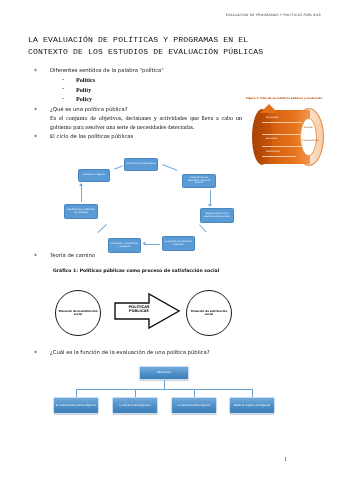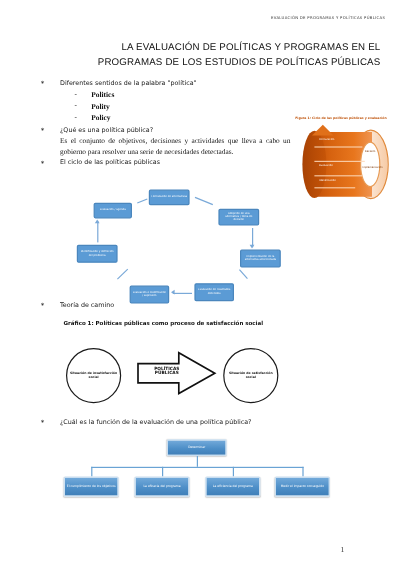--- a/index.html
+++ b/index.html
@@ -27,22 +27,22 @@
     font-size: 3.2px;
     letter-spacing: 0.25px;
     color: #3a3a3a;
     white-space: nowrap;
   }
 
   
   .title-block {
     position: absolute;
     top: 34px; left: 28px; right: 22px;
-    text-align: right;
-    font-family: Liberation Sans, sans-serif;
+    text-align: left;
+    font-family: Liberation Mono, monospace;
     font-size: 8.1px;
     line-height: 11.5px;
     letter-spacing: 0.15px;
     color: #111;
   }
   .title-block div { white-space: nowrap; }
 
   
   .outline {
     position: absolute;
@@ -261,21 +261,21 @@
 </style>
 </head>
 <body>
 
 <div class="page">
 
   <div class="doc-header">EVALUACIÓN DE PROGRAMAS Y POLÍTICAS PÚBLICAS</div>
 
   <div class="title-block">
     <div>LA EVALUACIÓN DE POLÍTICAS Y PROGRAMAS EN EL</div>
-    <div>PROGRAMAS DE LOS ESTUDIOS DE POLÍTICAS PÚBLICAS</div>
+    <div>CONTEXTO DE LOS ESTUDIOS DE EVALUACIÓN PÚBLICAS</div>
   </div>
 
   <div class="outline">
 
     <div class="lvl1">
       <span class="mk">*</span>
       <span>Diferentes sentidos de la palabra "política"</span>
     </div>
 
     <div class="lvl2">

